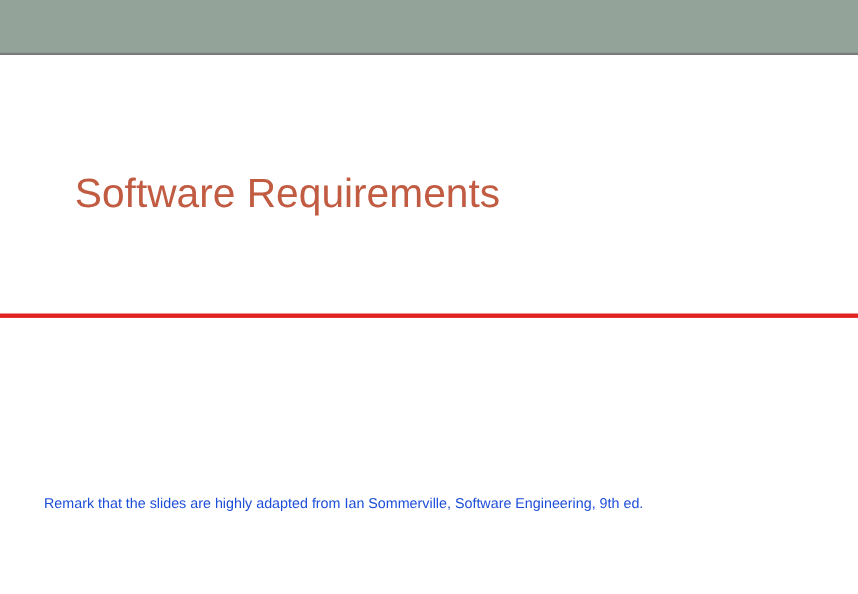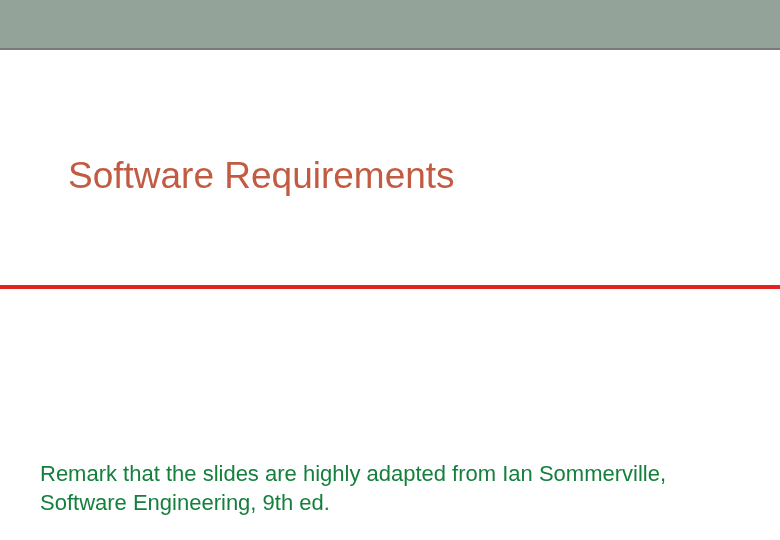--- a/index.html
+++ b/index.html
@@ -33,25 +33,25 @@
     .divider {
       position: absolute;
       top: 285px;
       left: 0;
       width: 100%;
       height: 4px;
       background: #e32222;
     }
     .remark {
       position: absolute;
-      top: 460px;
+      top: 450px;
       left: 40px;
       right: 40px;
-      font-size: 22px;
-      color: #15803d;
+      font-size: 13px;
+      color: #1d4ed8;
       line-height: 1.3;
     }
   </style>
 </head>
 <body>
 
 <div class="top-band"></div>
 
 <h1 class="title">Software Requirements</h1>
 

